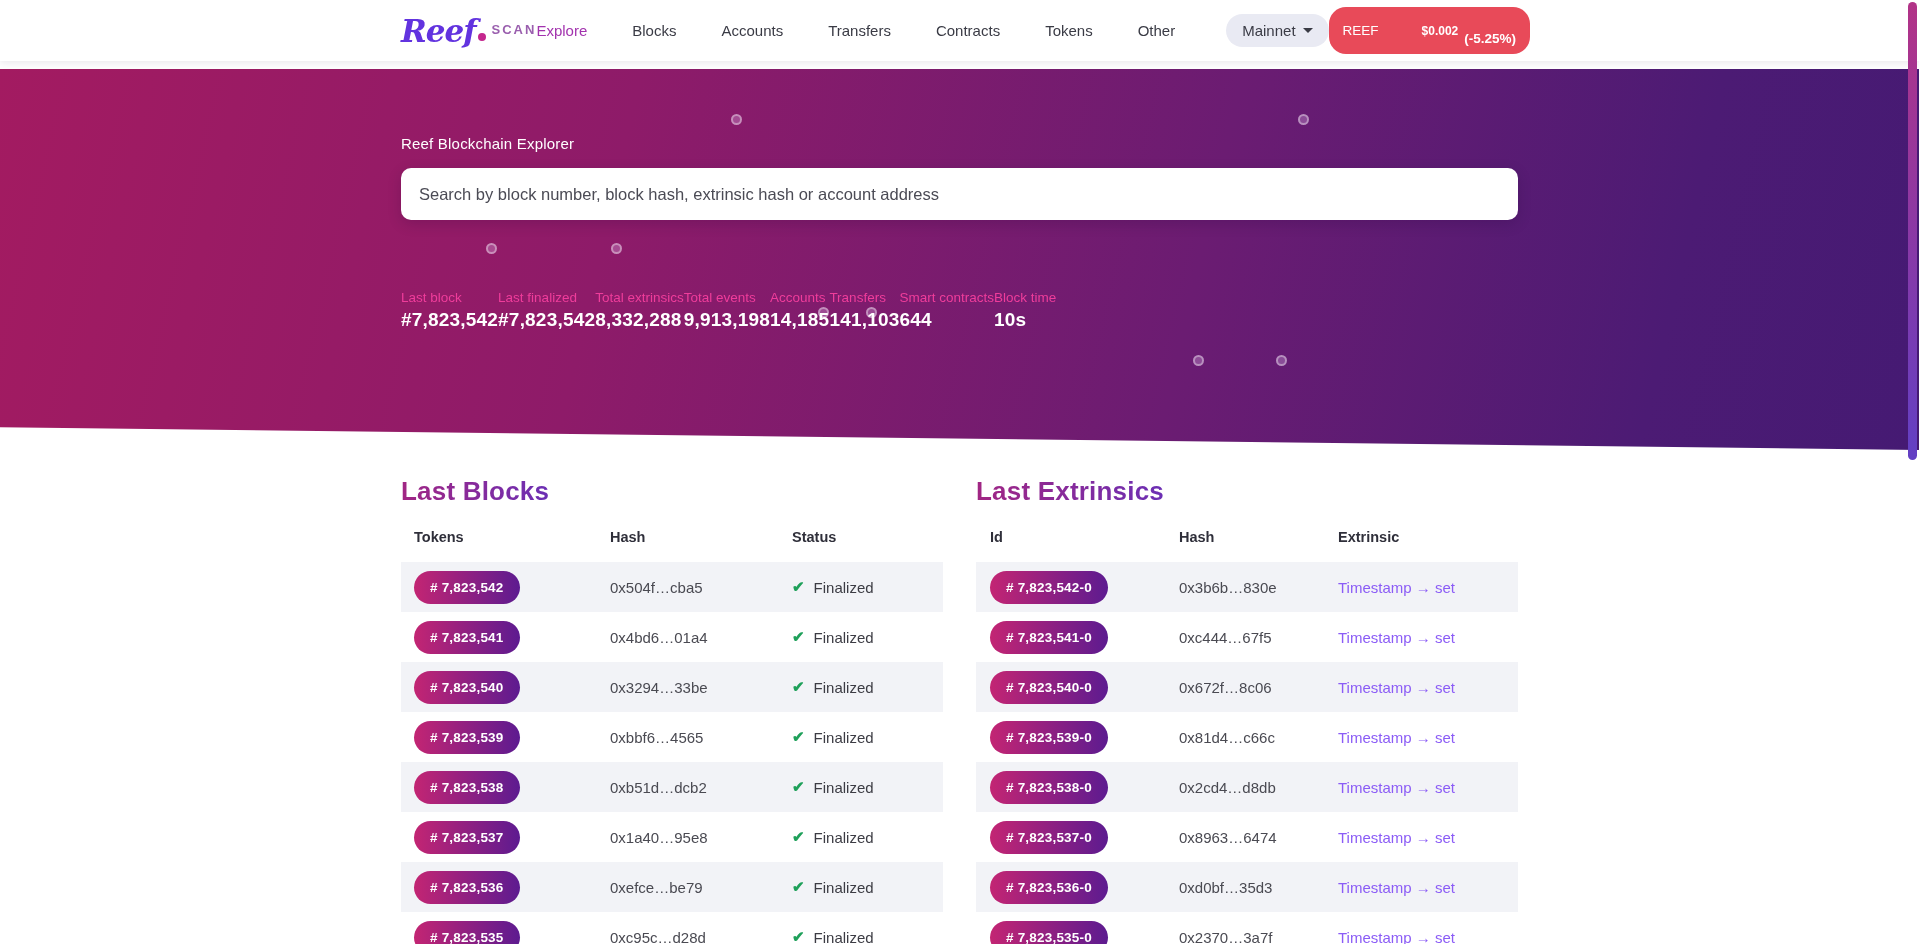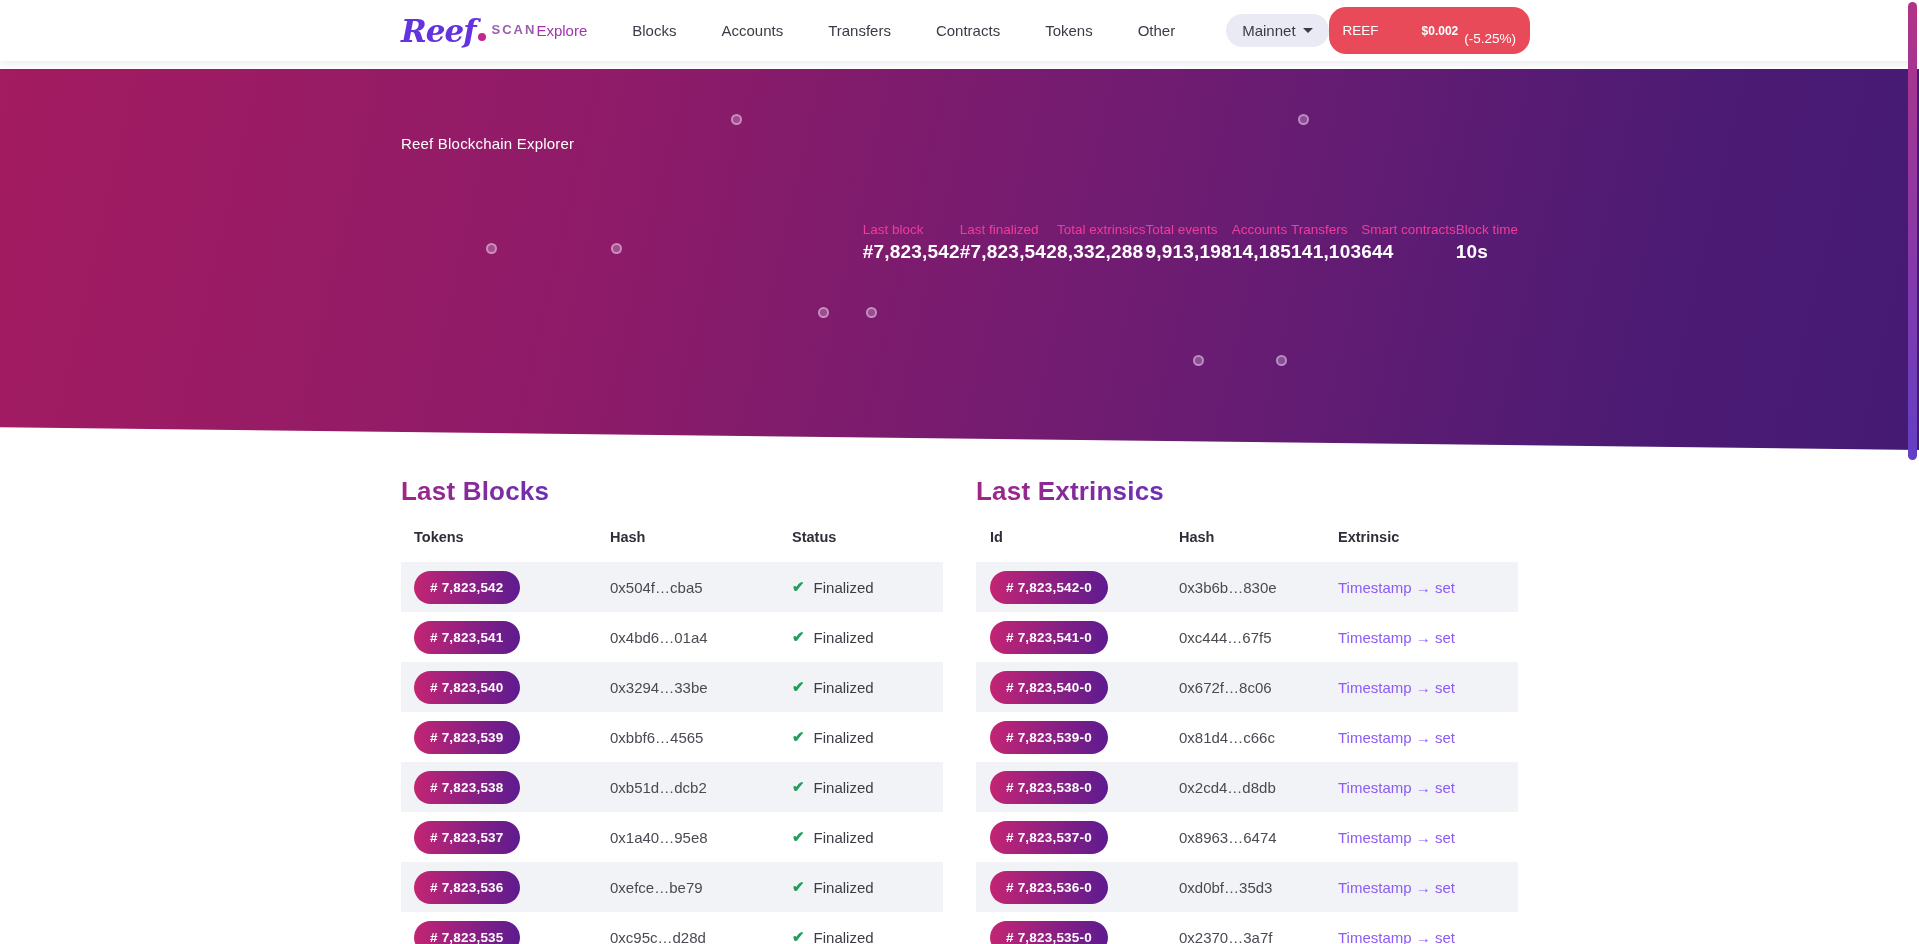--- a/index.html
+++ b/index.html
@@ -22,33 +22,33 @@
   .nav-link { font-size:15px; color:#3a3b45; text-decoration:none; cursor:pointer; }
   .nav-link.active { color:#a233ae; }
   .net-pill { margin-left:6px; background:#e9eaf3; border-radius:18px; padding:8px 16px;
     font-size:15px; color:#3a3b45; cursor:pointer; display:flex; align-items:center; gap:7px;text-align:right; }
   .caret { width:0; height:0; border-left:5px solid transparent;
     border-right:5px solid transparent; border-top:5px solid #3a3b45; display:inline-block; }
   .price-badge { background:#e84a59; color:#fff; border-radius:17px; padding:8px 14px;
     font-size:13.5px; display:flex; align-items:center; gap:6px; cursor:pointer; white-space:nowrap; }
   .price-badge .tok { font-weight:500; }
   .price-badge .pr { font-weight:700; font-size:12px;margin-left:37px; }
-  .price-badge .chg { font-weight:400;margin-top:16px; }
+  .price-badge .chg { font-weight:700;margin-top:16px; }
 
   
   .hero { position:relative; height:381px; margin-top:-0px;
     background:linear-gradient(103deg,#a31b61 0%, #8e1b69 32%, #6b1c72 62%, #4c1b74 86%, #451a73 100%);
     clip-path:polygon(0 0, 100% 0, 100% 100%, 0 94%); }
   .hero-inner { width:1117px; margin:8px auto; padding-top:66px; position:relative; z-index:2; }
   .hero-title { color:#fff; font-size:15px; font-weight:500; letter-spacing:.2px; }
   .search-box { margin-top:16px; width:100%; height:52px; background:#fff; border:none;
     border-radius:10px; padding:0 18px; font-size:16.5px; color:#2e2e38; outline:none;
     font-family:"Liberation Sans", sans-serif; box-shadow:0 4px 14px rgba(30,0,50,.18); }
   .search-box::placeholder { color:#4b4b55; opacity:1; }
-  .stats { margin-top:70px; display:flex; justify-content:flex-end; }
+  .stats { margin-top:70px; display:flex; justify-content:flex-start; }
   .stat-label { color:#ef3d9b; font-size:13.5px; }
   .stat-value { color:#fff; font-size:19px; font-weight:700; margin-top:4px; letter-spacing:.2px; }
   .dot { position:absolute; border-radius:50%; width:11px; height:11px;
     background:rgba(225,190,240,.30); border:2px solid rgba(255,255,255,.38); }
 
   
   .main { width:1117px; margin:26px auto 0; display:grid;
     grid-template-columns:1fr 1fr; column-gap:33px; }
   .section-title { font-size:26px; font-weight:700; letter-spacing:.2px;
     background:linear-gradient(90deg,#a12683, #6b2fb4); -webkit-background-clip:text;
@@ -111,20 +111,21 @@
   <div class="dot" style="left:1298px; top:45px;"></div>
   <div class="dot" style="left:486px; top:174px;"></div>
   <div class="dot" style="left:611px; top:174px;"></div>
   <div class="dot" style="left:818px; top:238px;"></div>
   <div class="dot" style="left:866px; top:238px;"></div>
   <div class="dot" style="left:1193px; top:286px;"></div>
   <div class="dot" style="left:1276px; top:286px;"></div>
 
   <div class="hero-inner">
     <div class="hero-title">Reef Blockchain Explorer</div>
+    <input class="search-box" type="text" placeholder="Search by block number, block hash, extrinsic hash or account address" style="">
     <div class="stats">
 
     <div>
           <div class="stat-label">Last block</div>
           <div class="stat-value">#7,823,542</div>
         </div>
         <div>
           <div class="stat-label">Last finalized</div>
           <div class="stat-value">#7,823,542</div>
         </div>

